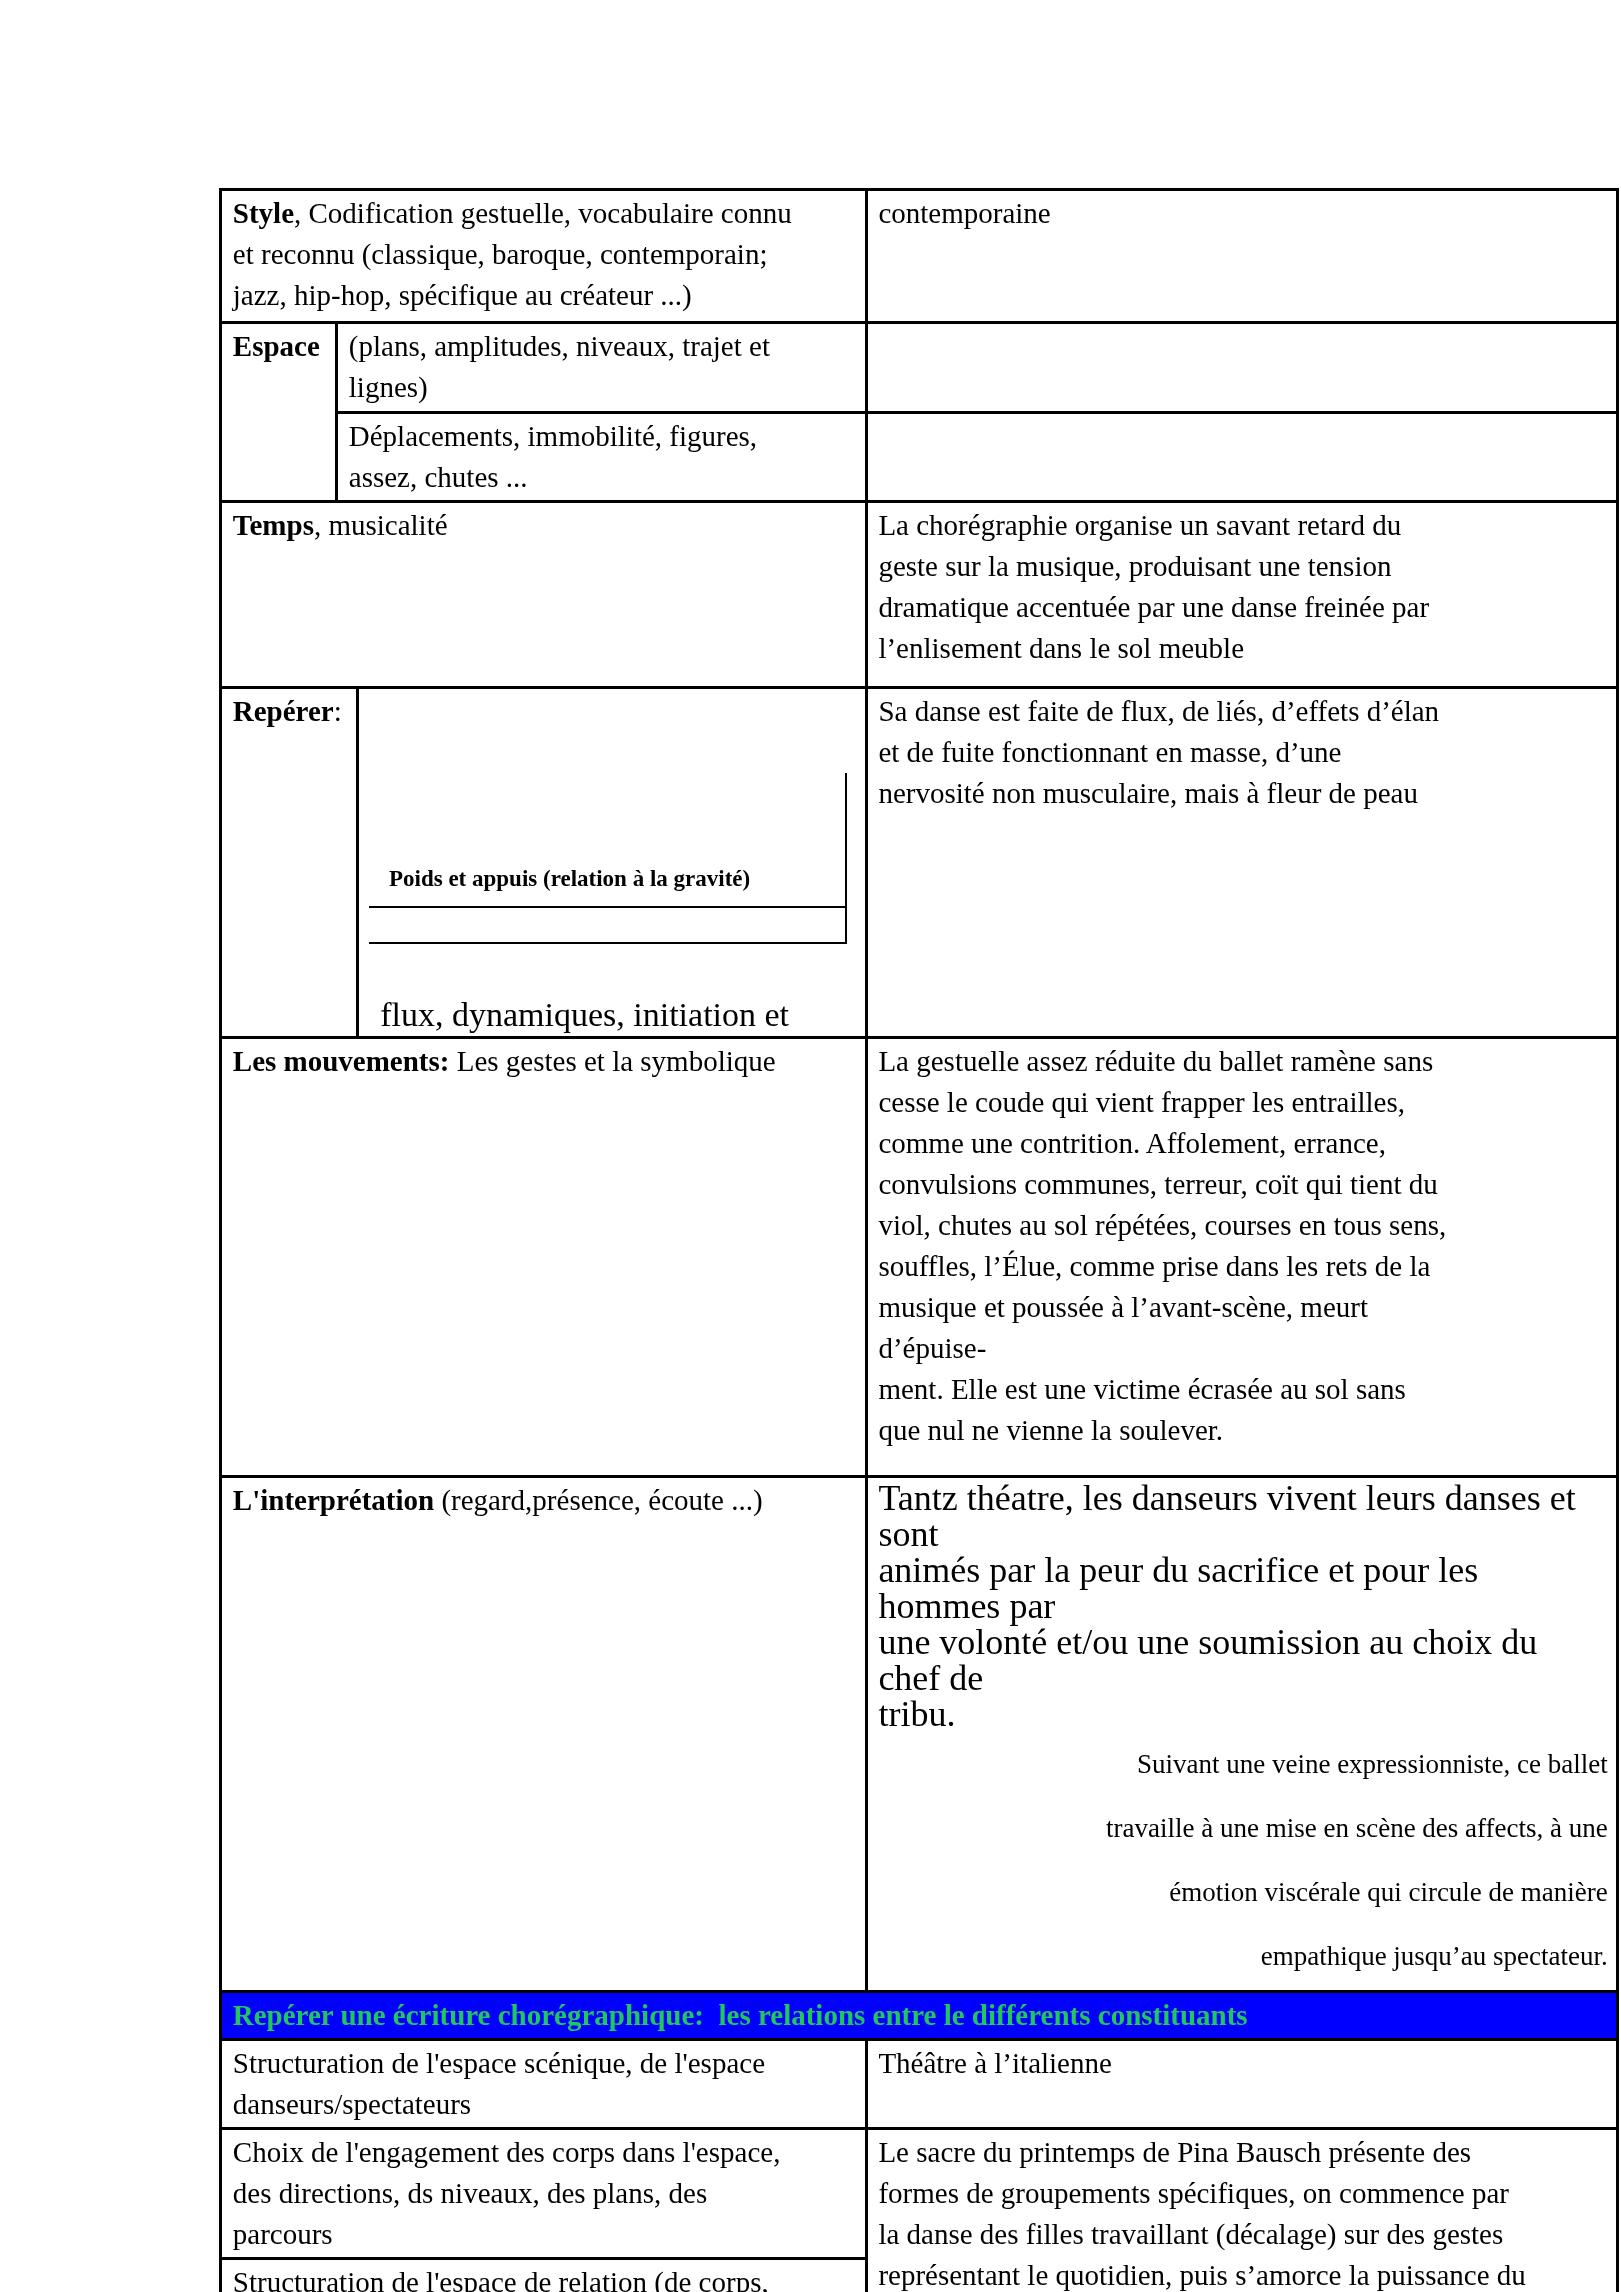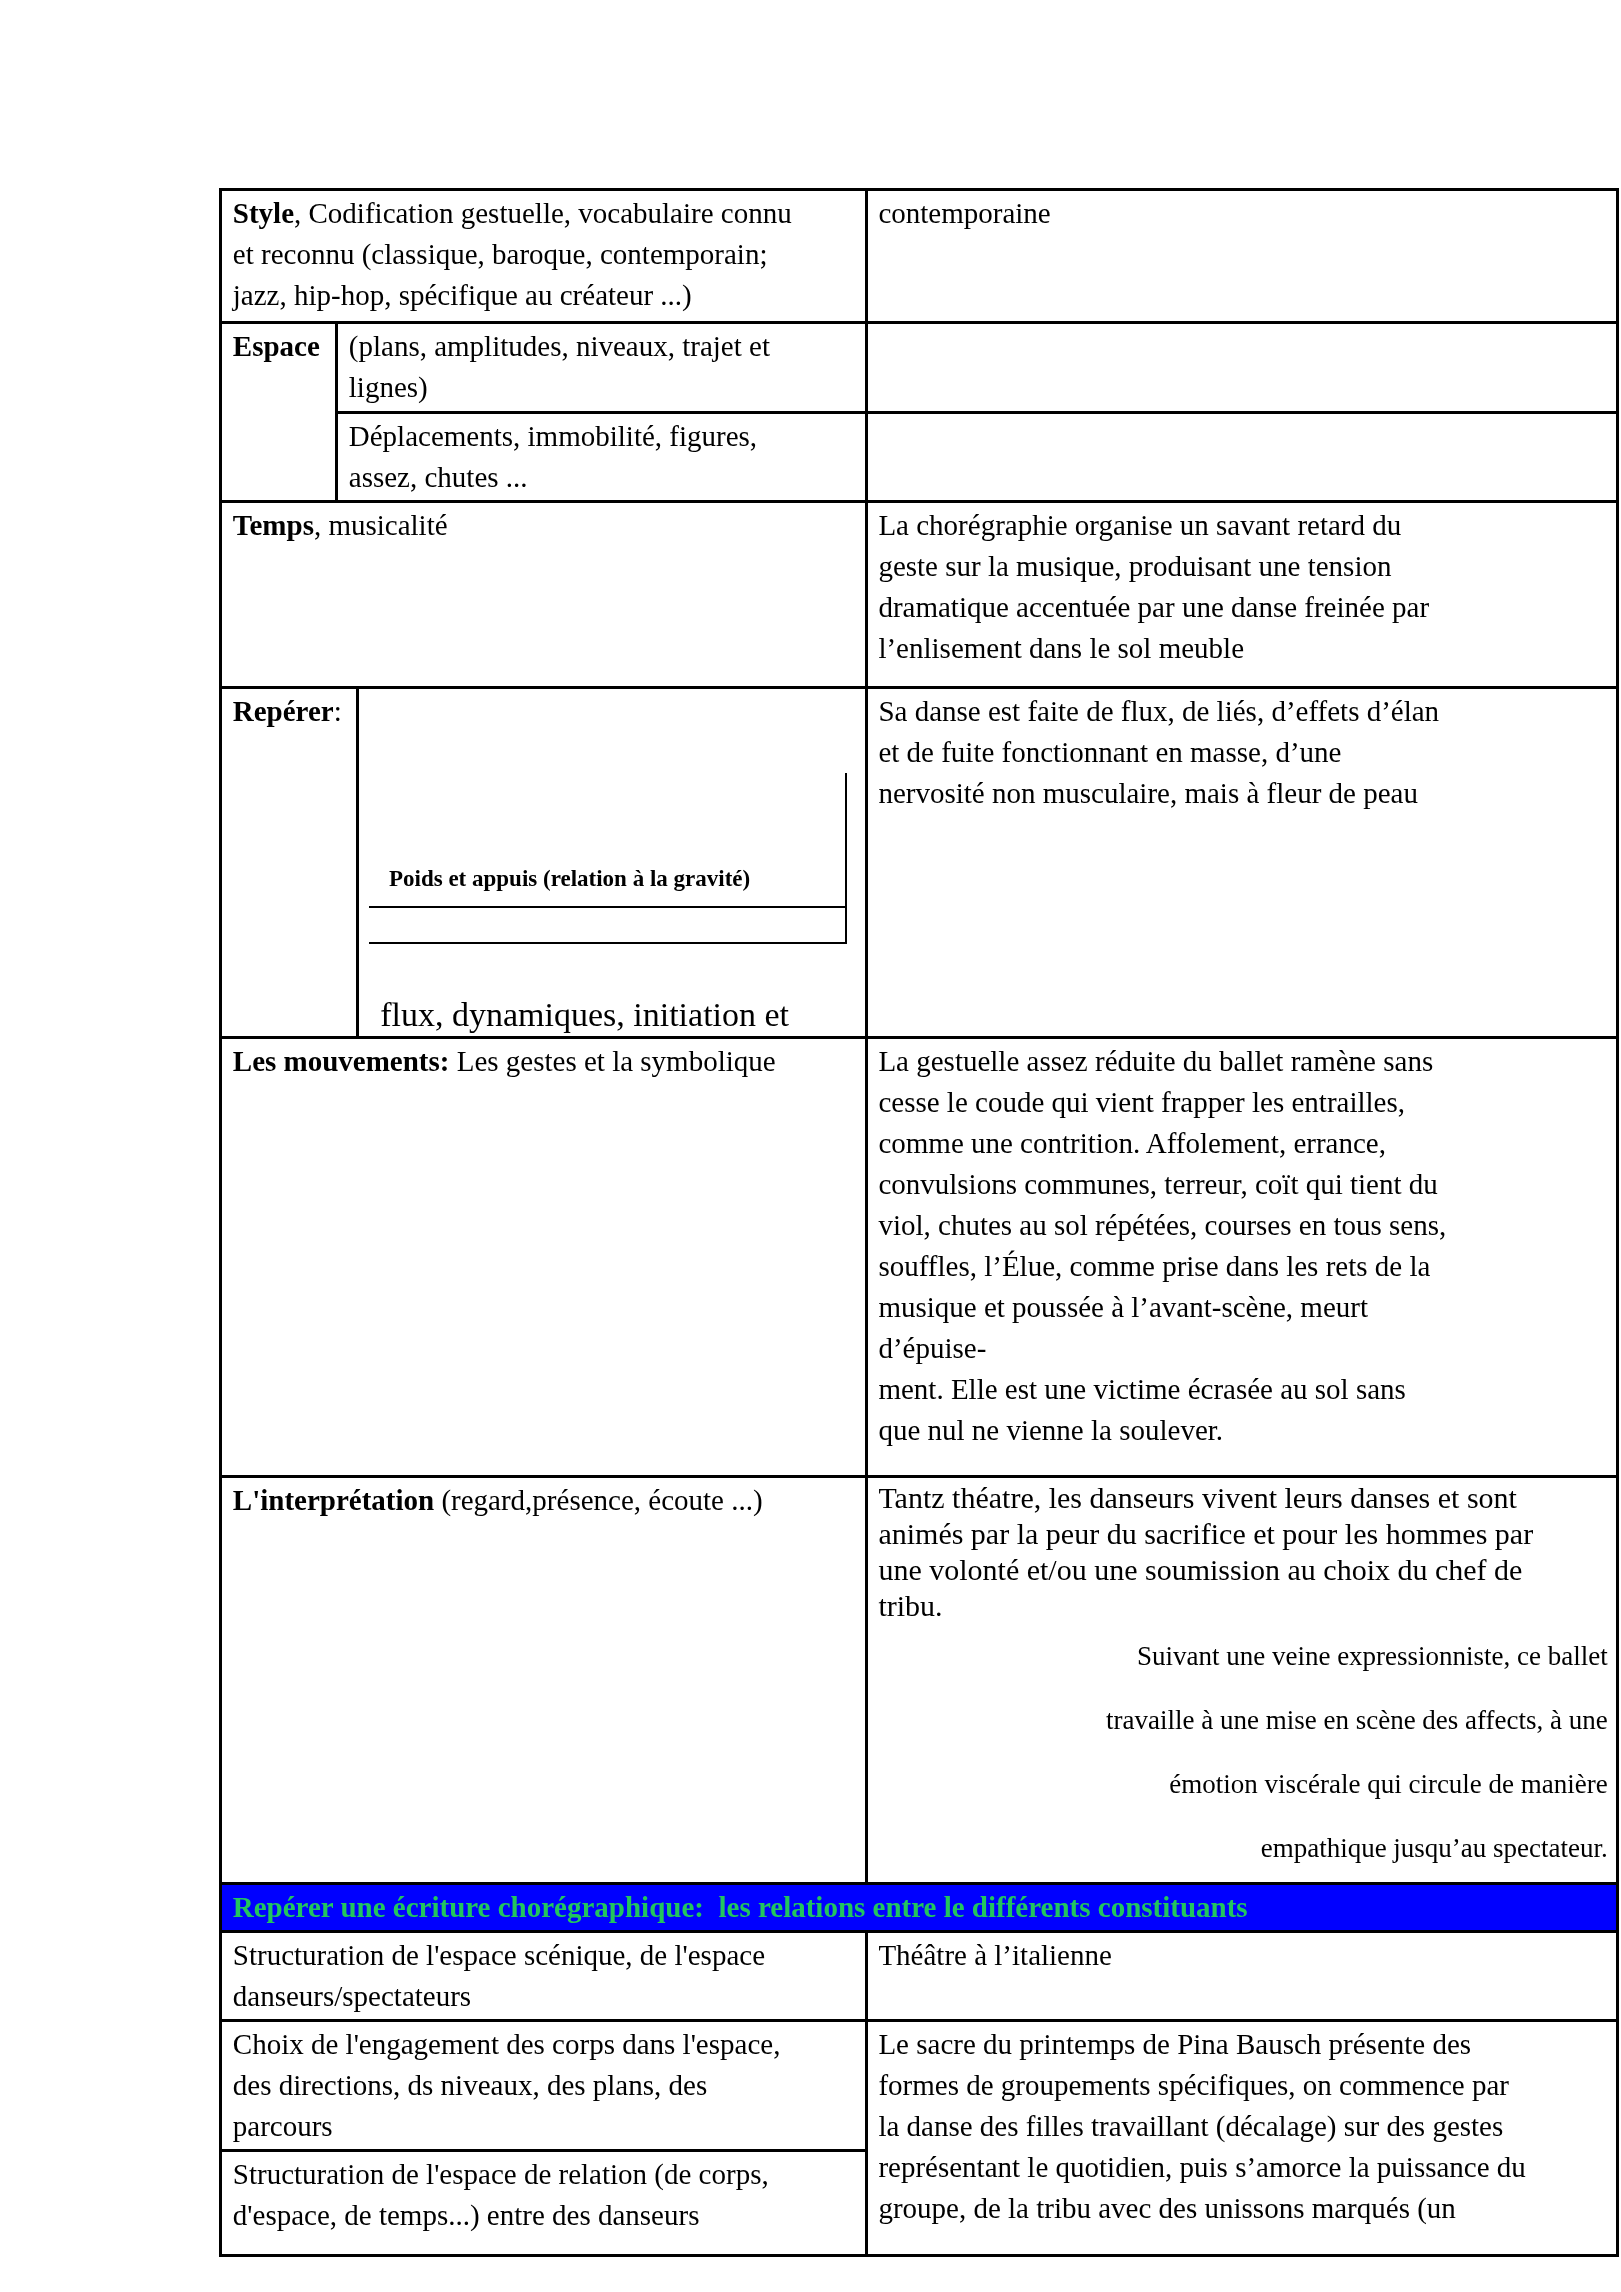--- a/index.html
+++ b/index.html
@@ -35,21 +35,21 @@
   tr.r-temps{height:186px;}
   tr.r-energie{height:181px;}
   tr.r-mouv{height:439px;font-family:Liberation Serif, serif;}
   tr.r-interp{height:346px;}
   tr.r-blue{height:43px;}
   tr.r-b1{height:85px;}
   tr.r-b2{height:118px;}
   tr.r-b3{height:105px;}
   td.mouv-right{font-size:31px;line-height:43px;}
   td.mouv-left{font-size:28px;}
-  .interp-small{display:block;font-size:30px;line-height:36px;}
+  .interp-small{display:block;font-size:36px;line-height:36px;}
   .interp-large{display:block;font-size:27px;line-height:64px;text-align:right;}
   td.bluebar{
     background:#0000ff;
     text-align:left;
     font-weight:bold;
     font-size:29px;
     line-height:37px;
     padding:2px 3.9px;
     color:#22c55e;
   }

